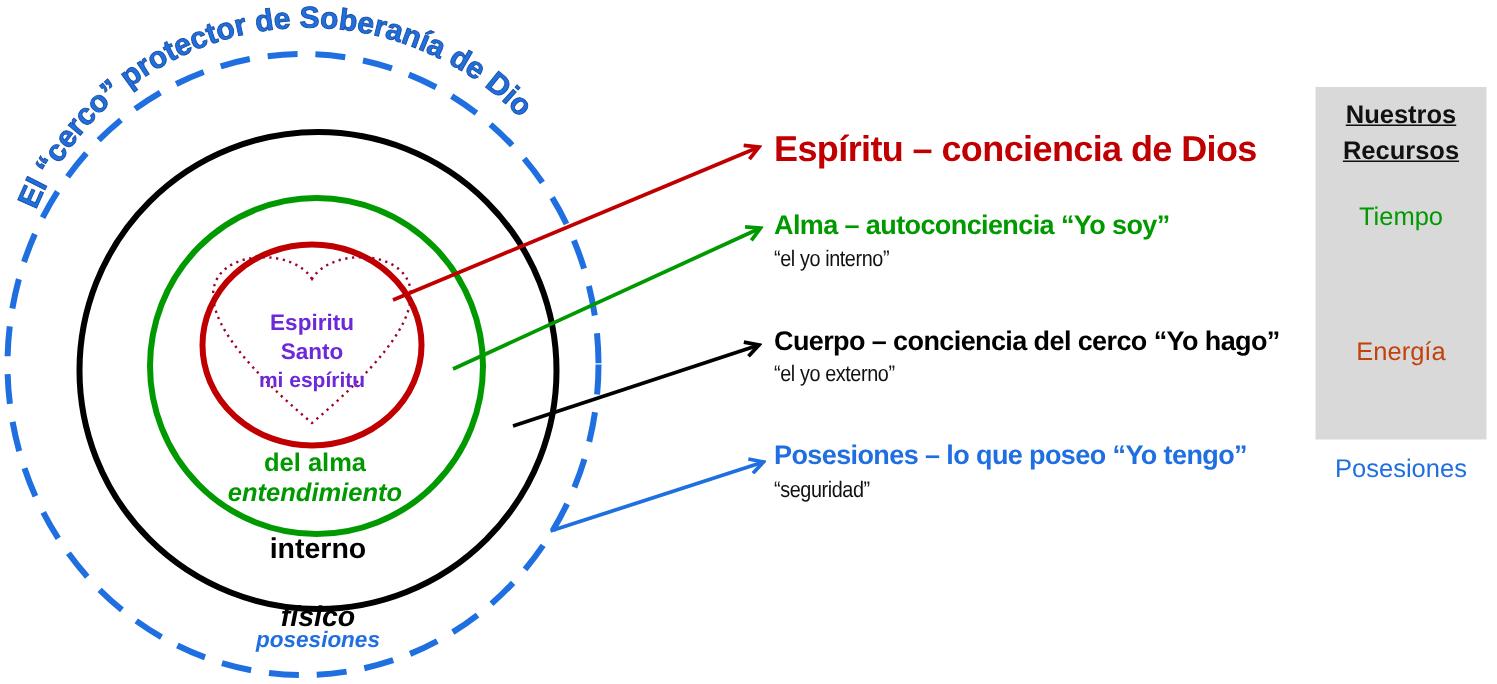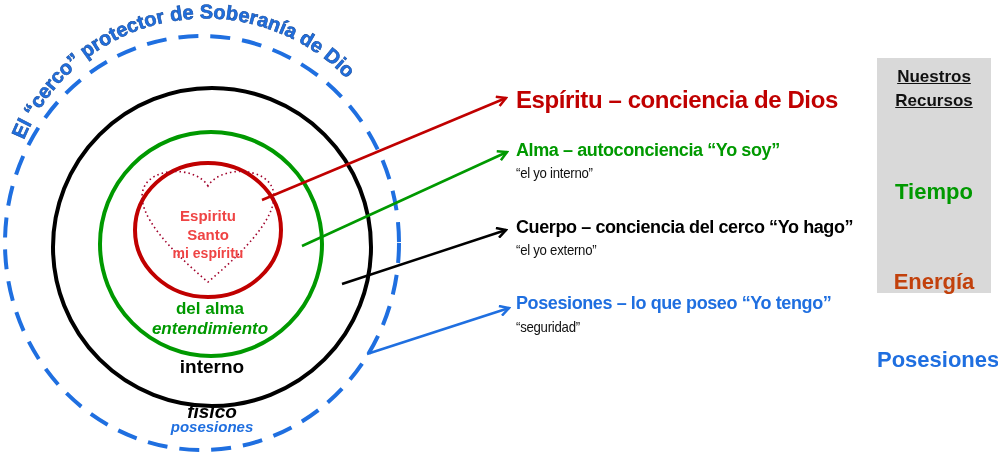--- a/index.html
+++ b/index.html
@@ -8,21 +8,21 @@
     #diagram { position: absolute; left: 0; top: 0; }
     .lbl { position: absolute; white-space: nowrap; font-weight: bold; }
     .sub { position: absolute; white-space: nowrap; font-size: 15px; color: #111;
            font-family: "Liberation Sans", sans-serif; letter-spacing: -0.3px; transform: scaleX(0.88); transform-origin: left; }
     .inner { position: absolute; text-align: center; font-weight: bold; white-space: nowrap; }
     #resources { position: absolute; left: 877px; top: 58px; width: 114px; height: 235px;
                  background: #d9d9d9; }
     #resources .hd { position: absolute; left: 0; width: 100%; text-align: center;
                      font-weight: bold; font-size: 17px; color: #111; text-decoration: underline; }
     #resources .it { position: absolute; left: 0; width: 100%; text-align: center;
-                     font-weight: bold; font-size: 22px; margin-top: 44px; }
+                     font-weight: normal; font-size: 17px; }
   </style>
 </head>
 <body>
 
 <svg id="diagram" width="998" height="456" viewBox="0 0 998 456">
   <defs>
     <path id="titleArc" d="M 24 140 A 196 196 0 0 1 346 78"></path>
     <marker id="arrRed" markerWidth="12" markerHeight="12" refX="10" refY="6" orient="auto" markerUnits="userSpaceOnUse">
       <path d="M1,1 L10,6 L1,11" fill="none" stroke="#c00000" stroke-width="2.5"></path>
     </marker>
@@ -50,21 +50,21 @@
   <line x1="262" y1="200" x2="506" y2="98" stroke="#c00000" stroke-width="2.5" marker-end="url(#arrRed)"></line>
   <line x1="302" y1="246" x2="507" y2="152" stroke="#009900" stroke-width="2.5" marker-end="url(#arrGreen)"></line>
   <line x1="342" y1="284" x2="506" y2="230" stroke="#000000" stroke-width="2.5" marker-end="url(#arrBlack)"></line>
   <line x1="367" y1="354" x2="509" y2="308" stroke="#1f6fe0" stroke-width="2.5" marker-end="url(#arrBlue)"></line>
 
   <text font-family="Liberation Sans, sans-serif" font-weight="bold" font-size="20" fill="#1f6fe0" stroke="#1a4fa0" stroke-width="0.6">
     <textPath href="#titleArc" startOffset="0" id="arcText">El “cerco” protector de Soberanía de Dios</textPath>
   </text>
 </svg>
 
-<div class="inner" style="left:148px; top:206px; width:120px; color:#ef4444; font-size:15px; line-height:19px;">
+<div class="inner" style="left:148px; top:206px; width:120px; color:#6d28d9; font-size:15px; line-height:19px;">
   <div>Espiritu</div>
   <div>Santo</div>
   <div style="font-size:14px;">mi espíritu</div>
 </div>
 
 <div class="inner" style="left:140px; top:299px; width:140px; color:#009900; font-size:17px; line-height:20px;">
   <div>del alma</div>
   <div style="font-style:italic;">entendimiento</div>
 </div>
 

